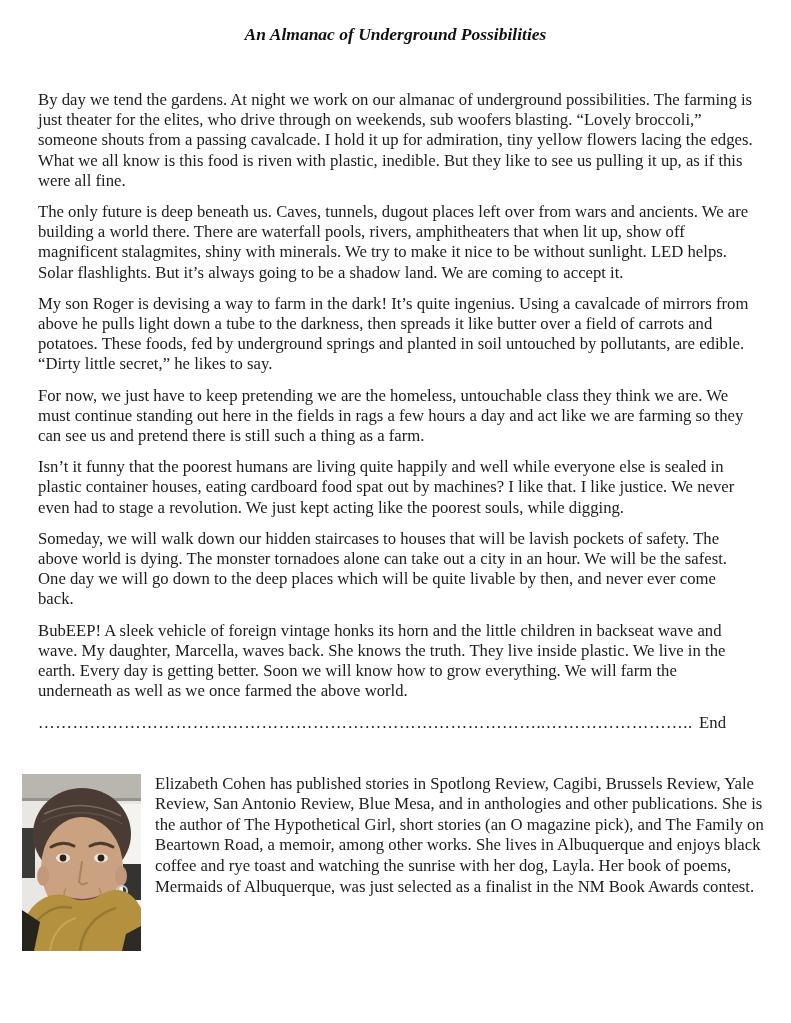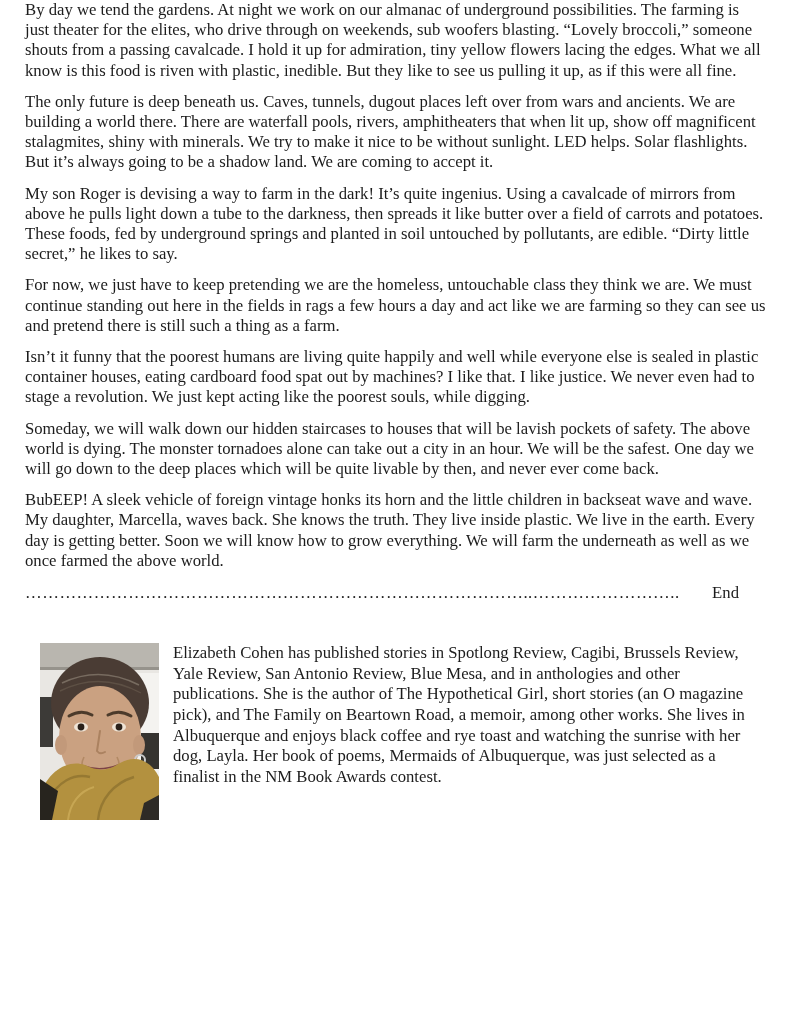--- a/index.html
+++ b/index.html
@@ -19,21 +19,21 @@
   }
   .story-title {
     text-align: center;
     font-size: 17.5px;
     font-weight: bold;
     font-style: italic;
     margin: 24px 0 45px 0;
     color: #111111;
   }
   .story-body {
-    margin: 0 25px;
+    margin: 0 38px;
     font-size: 16.7px;
     line-height: 20.2px;
   }
   .story-body p {
     margin: 0 0 11px 0;
     text-align: left;
   }
   .end-line {
     display: flex;
     align-items: baseline;
@@ -45,40 +45,41 @@
     flex: 1 1 auto;
     overflow: hidden;
     white-space: nowrap;
     letter-spacing: 0.5px;
   }
   .end-line .end-label {
     flex: 0 0 auto;
   }
   .bio-section {
     display: flex;
-    margin: 40px 25px 0 40px;
+    margin: 40px 25px 0 22px;
   }
   .author-photo {
     flex: 0 0 auto;
     width: 119px;
     height: 177px;
     line-height: 0;
   }
   .bio-text {
     margin: 0 0 0 14px;
     font-size: 16.7px;
     line-height: 20.6px;
     flex: 1 1 auto;
   }
 </style>
 </head>
 <body>
 
 <div class="page">
 
+  <h1 class="story-title">An Almanac of Underground Possibilities</h1>
 
   <div class="story-body">
     <p>By day we tend the gardens. At night we work on our almanac of underground possibilities. The farming is just theater for the elites, who drive through on weekends, sub woofers blasting.  “Lovely broccoli,” someone shouts from a passing cavalcade.  I hold it up for admiration, tiny yellow flowers lacing the edges. What we all know is this food is riven with plastic, inedible. But they like to see us pulling it up, as if this were all fine.</p>
     <p>The only future is deep beneath us. Caves, tunnels, dugout places left over from wars and ancients. We are building a world there. There are waterfall pools, rivers, amphitheaters that when lit up, show off magnificent stalagmites, shiny with minerals. We try to make it nice to be without sunlight. LED helps. Solar flashlights. But it’s always going to be a shadow land. We are coming to accept it.</p>
     <p>My son Roger is devising a way to farm in the dark! It’s quite ingenius. Using a cavalcade of mirrors from above he pulls light down a tube to the darkness, then spreads it like butter over a field of carrots and potatoes. These foods, fed by underground springs and planted in soil untouched by pollutants, are edible. “Dirty little secret,” he likes to say.</p>
     <p>For now, we just have to keep pretending we are the homeless, untouchable class they think we are. We must continue standing out here in the fields in rags a few hours a day and act like we are farming so they can see us and pretend there is still such a thing as a farm.</p>
     <p>Isn’t it funny that the poorest humans are living quite happily and well while everyone else is sealed in plastic container houses, eating cardboard food spat out by machines? I like that. I like justice. We never even had to stage a revolution. We just kept acting like the poorest souls, while digging.</p>
     <p>Someday, we will walk down our hidden staircases to houses that will be lavish pockets of safety. The above world is dying. The monster tornadoes alone can take out a city in an hour.  We will be the safest. One day we will go down to the deep places which will be quite livable by then, and never ever come back.</p>
     <p>BubEEP! A sleek vehicle of foreign vintage honks its horn and the little children in backseat wave and wave. My daughter, Marcella, waves back. She knows the truth. They live inside plastic. We live in the earth. Every day is getting better. Soon we will know how to grow everything. We will farm the underneath as well as we once farmed the above world.</p>
 

